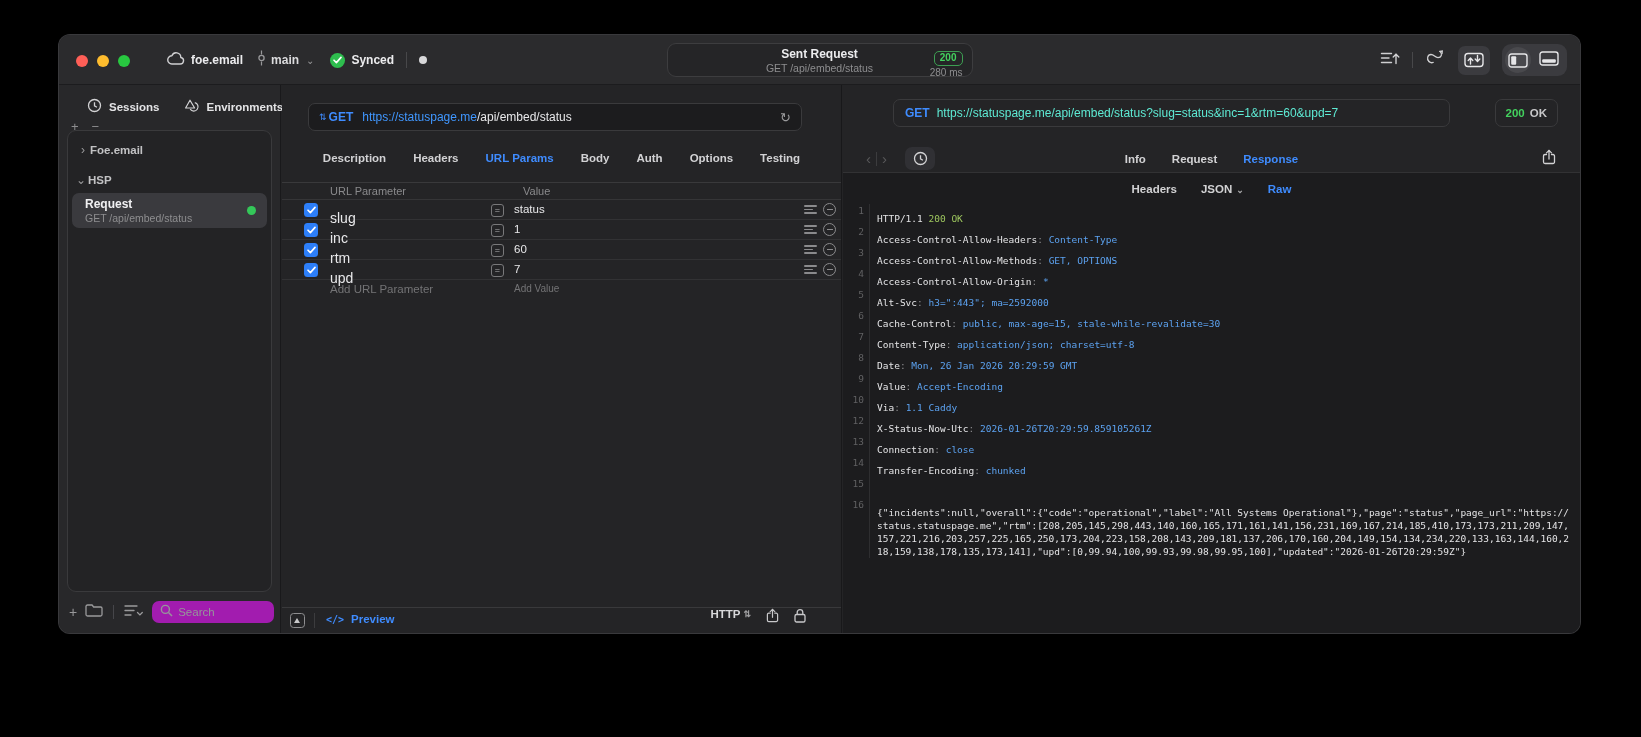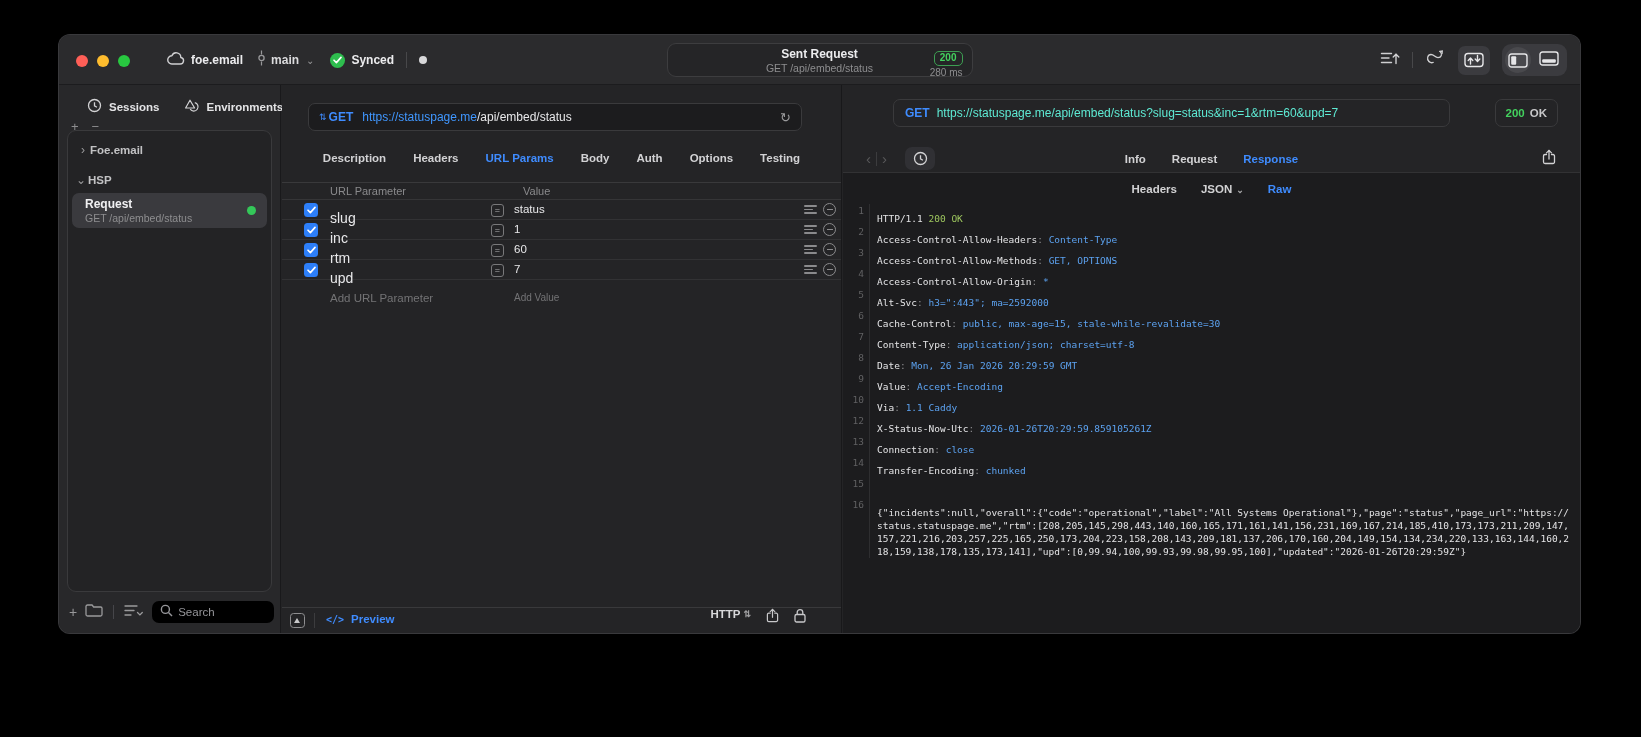--- a/index.html
+++ b/index.html
@@ -49,21 +49,21 @@
   .tree-row { position:absolute; left:0; right:0; height:17px; display:flex; align-items:center; }
   .tr-chev { color:#98989a; font-size:12px; width:14px; text-align:center; }
   .tr-lbl { color:#c2c2c4; font-size:11.5px; font-weight:700; }
   .req-card { position:absolute; left:4px; right:4px; top:62px; height:35px; background:#3a3a3e; border-radius:7px; }
   .req-title { position:absolute; left:13px; top:4px; font-size:12px; font-weight:700; color:#f0f0f2; }
   .req-sub { position:absolute; left:13px; top:19px; font-size:10.5px; color:#8e8e90; }
   .req-dot { position:absolute; right:11px; top:13px; width:9px; height:9px; border-radius:50%; background:#34c759; }
   .sb-bottom { position:absolute; left:10px; right:6px; bottom:10px; height:22px; display:flex; align-items:center; gap:8px; }
   .sb-plus { color:#98989a; font-size:14px; line-height:1; }
   .sb-bsep { width:1px; height:14px; background:#46464a; margin:0 2px; }
-  .search-pill { flex:1; height:22px; background:#000000; border-radius:7px; display:flex; align-items:center; padding:0 8px; gap:5px; }
+  .search-pill { flex:1; height:22px; background:#a21caf; border-radius:7px; display:flex; align-items:center; padding:0 8px; gap:5px; }
   .search-pill input { background:transparent; border:none; outline:none; color:#c8c8ca; font-size:11.5px; width:100%;
     font-family:"Liberation Sans", sans-serif; }
   .search-pill input::placeholder { color:#96969a; }
 
   
   .panel-mid { position:absolute; top:50px; left:223px; width:560px; bottom:0; background:#242426; border-right:1px solid #18181a; }
   .url-bar { position:absolute; left:26px; right:39px; top:18px; height:28px; background:#1c1c1e;
     border:1px solid #3a3a3c; border-radius:7px; display:flex; align-items:center; padding:0 10px; }
   .m-arrows { color:#3f8cff; font-size:9px; margin-right:2px; }
   .m-get { color:#3f8cff; font-size:12px; font-weight:700; margin-right:9px; }
@@ -85,21 +85,21 @@
     display:grid; place-items:center; }
   .pname { position:absolute; left:48px; top:3px; font-size:14px; color:#e8e8ea;margin-top:7px; }
   .eq { position:absolute; left:209px; top:3.5px; width:13px; height:13px; border:1px solid #78787a; border-radius:3px;
     color:#b4b4b6; font-size:9px; line-height:11px; text-align:center; }
   .pval { position:absolute; left:232px; top:3px; font-size:11.5px; color:#e8e8ea; }
   .rlines { position:absolute; right:24px; top:5px; display:flex; flex-direction:column; gap:2px; }
   .rlines i { display:block; height:1.5px; background:#8a8a8c; border-radius:1px; }
   .rlines i:nth-child(1){ width:13px; } .rlines i:nth-child(2){ width:9px; } .rlines i:nth-child(3){ width:13px; }
   .rminus { position:absolute; right:5px; top:3px; width:13px; height:13px; border:1.3px solid #8a8a8c; border-radius:50%; }
   .rminus::after { content:""; position:absolute; left:2.5px; right:2.5px; top:50%; margin-top:-0.7px; height:1.4px; background:#8a8a8c; }
-  .addrow { height:19px; position:relative;margin-top:9px; }
+  .addrow { height:19px; position:relative; }
   .add-name { position:absolute; left:48px; top:3px; font-size:11.5px; color:#737375; }
   .add-val { position:absolute; left:232px; top:3px; font-size:10px; color:#737375; }
 
   .mid-footer { position:absolute; left:0; right:0; bottom:0; height:26px; background:#242426; border-top:1px solid #39393b; }
   .ed-toggle { position:absolute; left:8px; top:5px; width:15px; height:15px; border:1.3px solid #8e8e90; border-radius:3.5px; }
   .ed-toggle::after { content:""; position:absolute; left:3.2px; top:4.2px; border-left:3.5px solid transparent;
     border-right:3.5px solid transparent; border-bottom:5px solid #c8c8ca; }
   .mf-sep { position:absolute; left:32px; top:5px; width:1px; height:15px; background:#3c3c3e; }
   .mf-preview { position:absolute; left:44px; top:5px; display:flex; align-items:center; gap:7px; }
   .code-glyph { color:#3f8cff; font-size:10px; font-weight:700; font-family:"DejaVu Sans Mono", monospace; }

